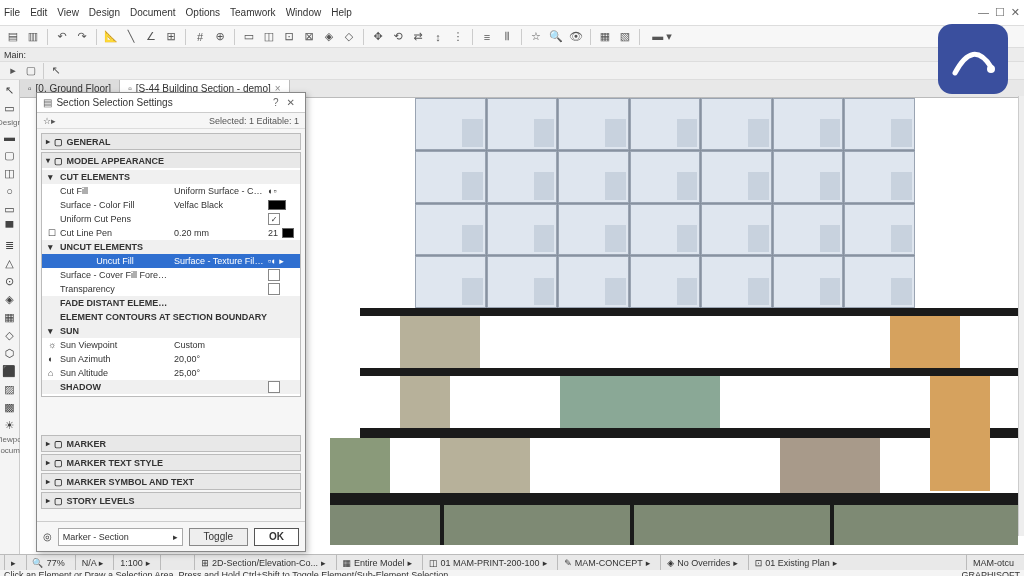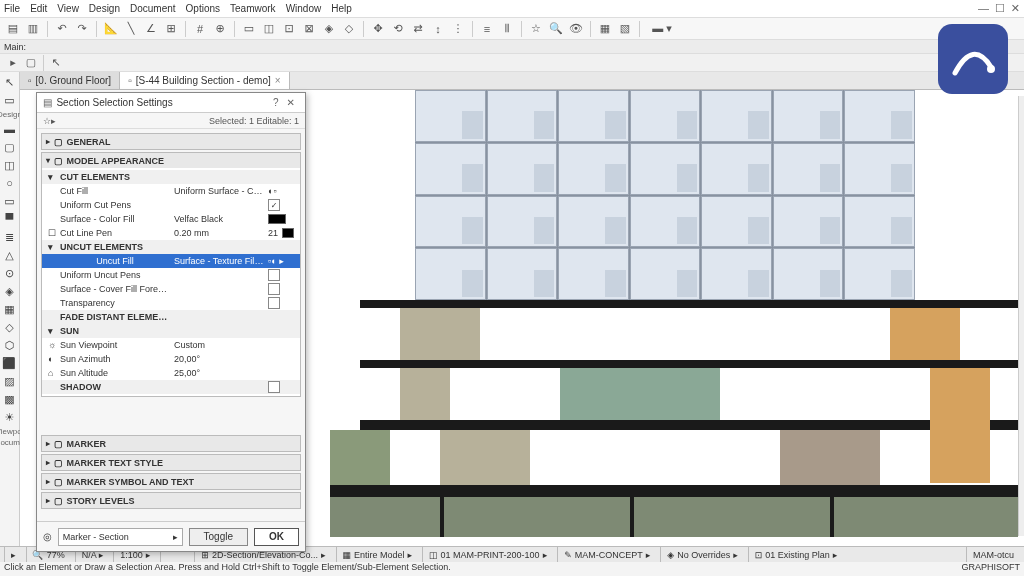--- a/index.html
+++ b/index.html
@@ -1,19 +1,19 @@
 <!DOCTYPE html>
 <html><head>
 <meta charset="utf-8">
 <style>
 * { box-sizing: border-box; margin: 0; padding: 0; font-family: "Segoe UI", Tahoma, sans-serif; }
 body { width: 1024px; height: 576px; overflow: hidden; background: #f0f0f0; position: relative; font-size: 10px; color: #333; }
 
 
-.menubar { height: 18px; background: #fff; display: flex; align-items: center; padding: 4px 4px; gap: 10px; border-bottom: 1px solid #ddd; }
+.menubar { height: 26px; background: #fff; display: flex; align-items: center; padding: 4px 4px; gap: 10px; border-bottom: 1px solid #ddd; }
 .menubar span { cursor: default; }
 .winctrl { margin-left: auto; display: flex; gap: 6px; font-size: 11px; color: #666; }
 
 
 .toolbar { height: 22px; background: #f7f7f7; border-bottom: 1px solid #ddd; display: flex; align-items: center; padding: 0 4px; gap: 2px; }
 .tbtn { width: 18px; height: 18px; display: flex; align-items: center; justify-content: center; font-size: 11px; color: #555; border: 1px solid transparent; }
 .sep { width: 1px; height: 16px; background: #ccc; margin: 0 3px; }
 
 
 .minirow { height: 14px; background: #ececec; font-size: 9px; padding-left: 4px; display:flex; align-items:center; border-bottom:1px solid #ddd;}
@@ -266,68 +266,66 @@
             <span class="k">CUT ELEMENTS</span>
           </div>
         <div class="row">
             <span style="width:8px"></span>
             <span class="k">Cut Fill</span>
             <span class="v">Uniform Surface - Col...</span>
             <span>◐▫</span>
           </div>
         <div class="row">
             <span style="width:8px"></span>
+            <span class="k">Surface - Color Fill</span>
+            <span class="v">Velfac Black</span>
+            <span class="sw"></span>
+          </div>
+        <div class="row">
+            <span style="width:8px"></span>
             <span class="k">Uniform Cut Pens</span>
             <span class="v"></span>
             <span class="ck">✓</span>
-          </div>
-        <div class="row">
-            <span style="width:8px"></span>
-            <span class="k">Surface - Color Fill</span>
-            <span class="v">Velfac Black</span>
-            <span class="sw"></span>
           </div>
         <div class="row">
             <span style="width:8px">☐</span>
             <span class="k">Cut Line Pen</span>
             <span class="v">0.20 mm</span>
             <span>21</span>
             <span class="sw" style="background:#000"></span>
           </div>
         <div class="row head">
             <span style="width:8px">▾</span>
             <span class="k">UNCUT ELEMENTS</span>
           </div>
         <div class="row sel">
             <span style="width:8px"></span>
             <span class="k">Uncut Fill</span>
             <span class="v">Surface - Texture Fill, ...</span>
             <span>▫◐ ▸</span>
           </div>
         <div class="row">
             <span style="width:8px"></span>
-            <span class="k">Uniform Uncut Pens</span>
-            <span class="v"></span>
-            <span class="ck"></span>
-          </div>
-        <div class="row">
-            <span style="width:8px"></span>
             <span class="k">Surface - Cover Fill Foregro...</span>
             <span class="v"></span>
             <span class="ck"></span>
           </div>
         <div class="row">
             <span style="width:8px"></span>
             <span class="k">Transparency</span>
             <span class="v"></span>
             <span class="ck"></span>
           </div>
         <div class="row head">
             <span style="width:8px"></span>
             <span class="k">FADE DISTANT ELEMENTS</span>
+          </div>
+        <div class="row head">
+            <span style="width:8px"></span>
+            <span class="k" style="flex:1">ELEMENT CONTOURS AT SECTION BOUNDARY</span>
           </div>
         <div class="row head">
             <span style="width:8px">▾</span>
             <span class="k">SUN</span>
           </div>
         <div class="row">
             <span style="width:8px">☼</span>
             <span class="k">Sun Viewpoint</span>
             <span class="v">Custom</span>
           </div>

